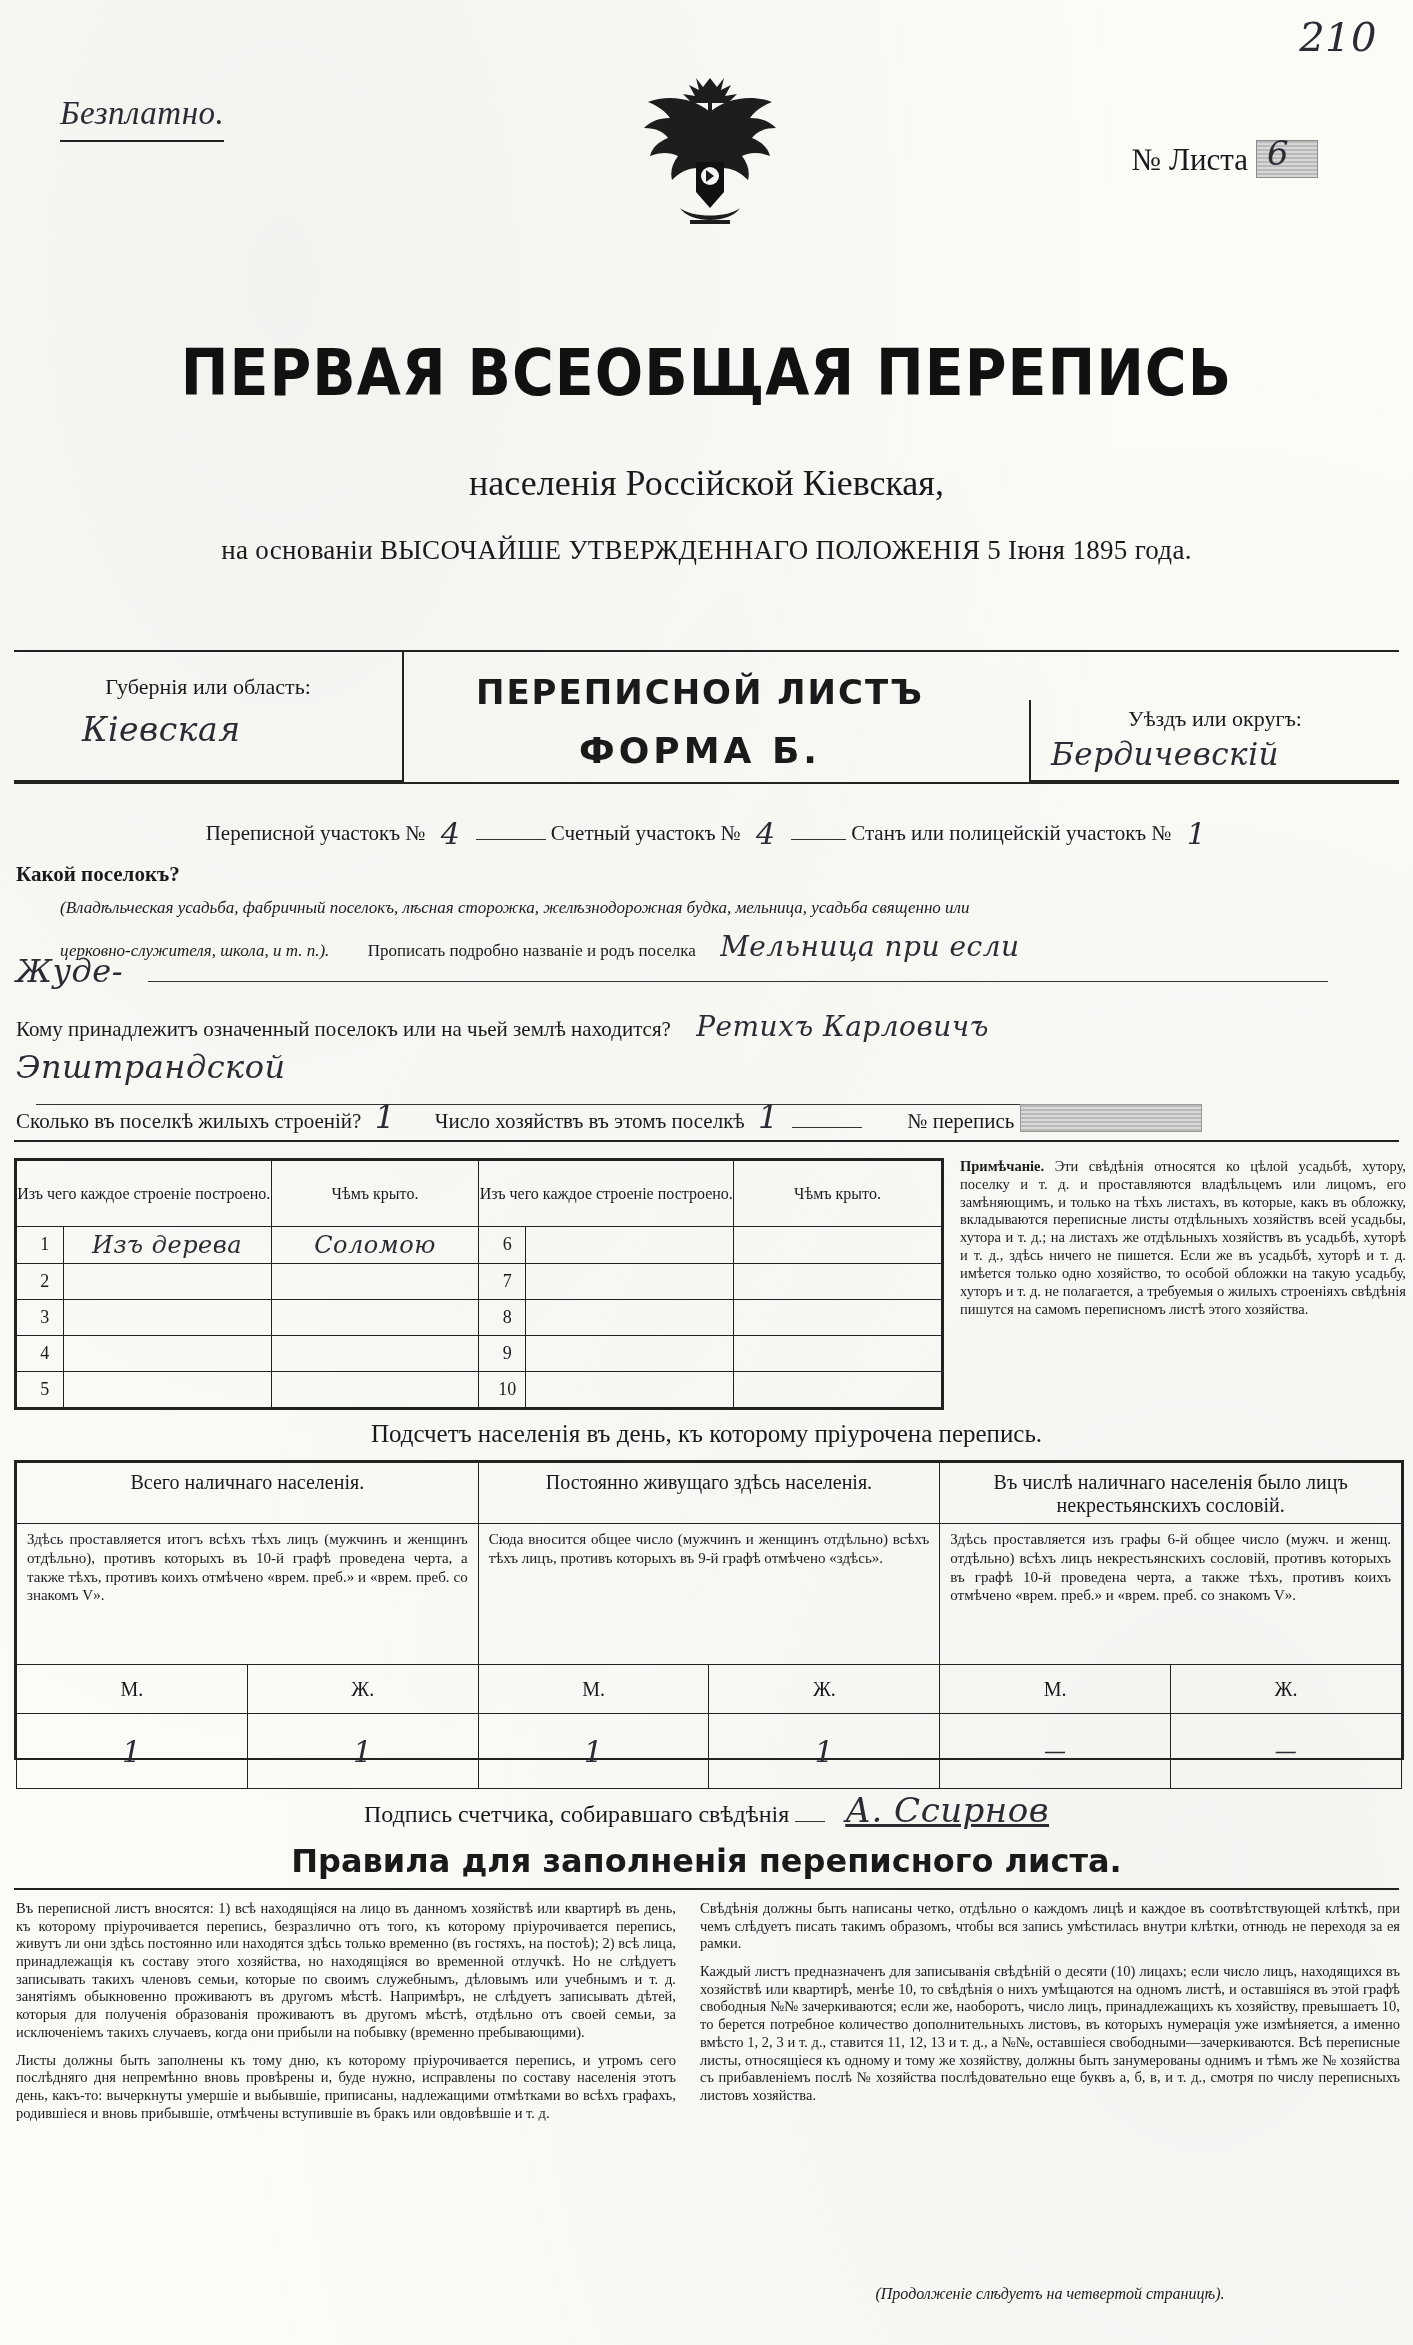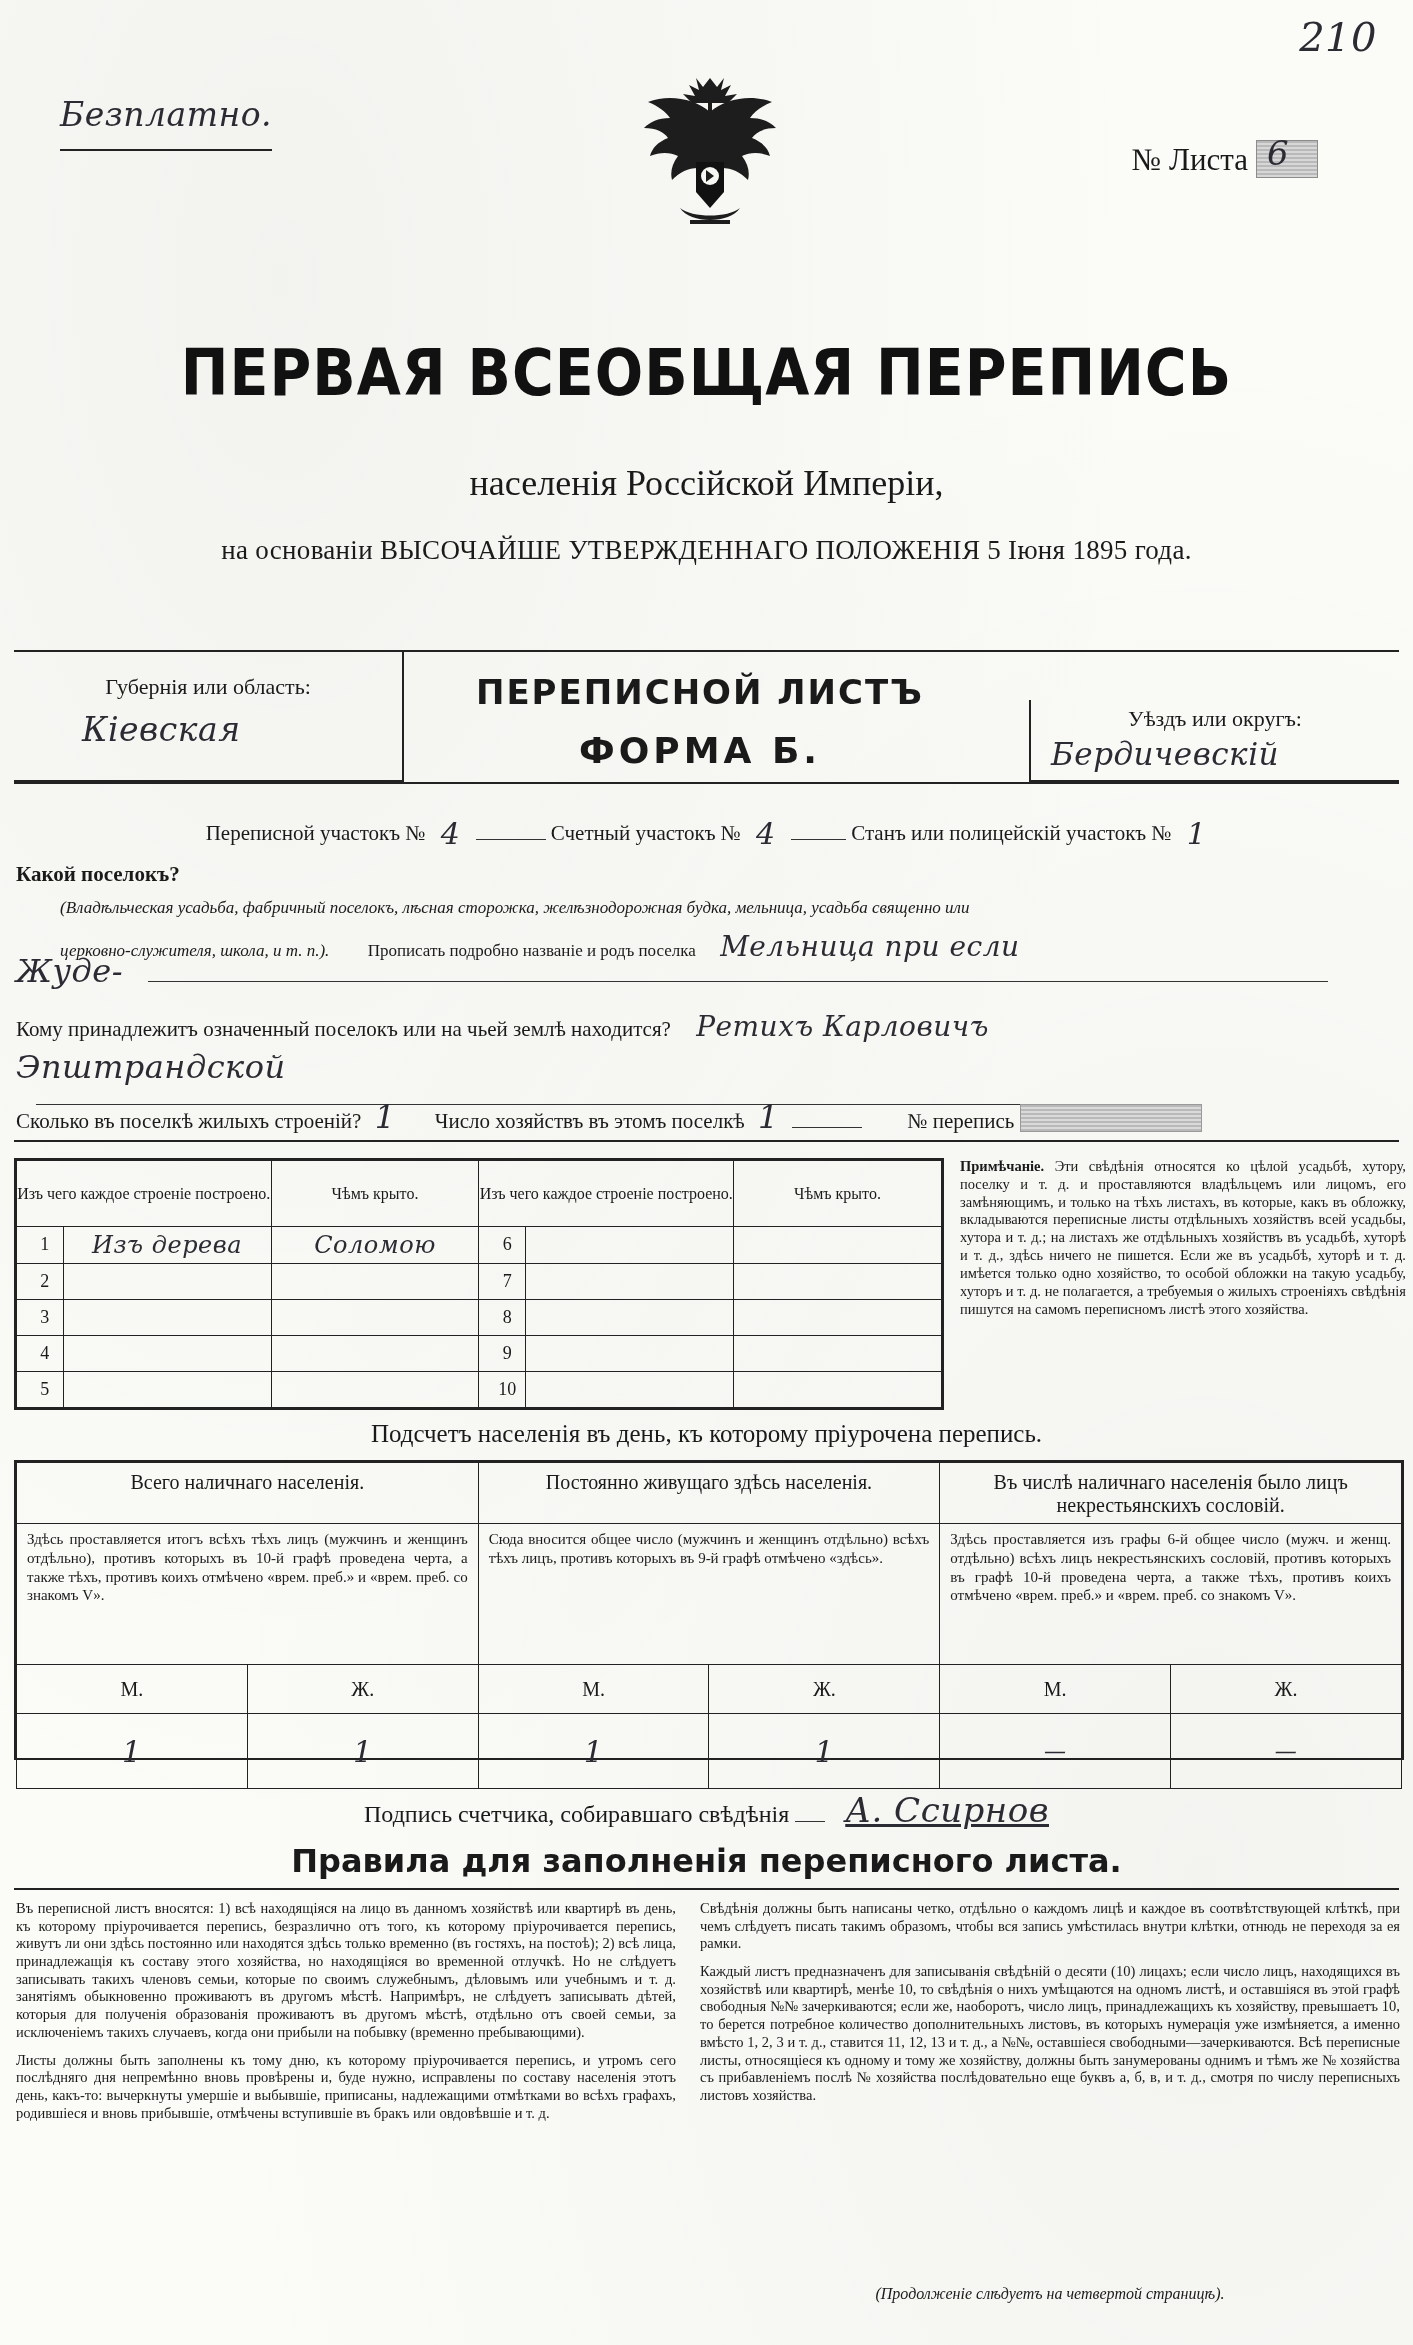--- a/index.html
+++ b/index.html
@@ -26,21 +26,22 @@
   }
   
   #folio{
     position:absolute;right:36px;top:14px;
     font-size:40px;
   }
   #free-label{
     position:absolute;left:60px;top:95px;
     font-size:33px;
     border-bottom:2px solid #222;
-    padding-bottom:15px;
+    padding-bottom:8px;
+    font-family:Liberation Serif, serif;
   }
   #crest{
     position:absolute;left:620px;top:70px;width:180px;height:170px;
   }
   #sheet-no{
     position:absolute;right:95px;top:140px;
     font-size:31px;font-family:"Liberation Serif",serif;
     display:flex;align-items:flex-end;gap:8px;
   }
   #sheet-no .box{
@@ -197,21 +198,21 @@
   </div>
 
   <div id="sheet-no">
     <span>№ Листа</span>
     <span class="box">
       <span class="hand">6</span>
     </span>
   </div>
 
   <div id="title-main">ПЕРВАЯ ВСЕОБЩАЯ ПЕРЕПИСЬ</div>
-  <div id="title-sub">населенія Россійской Имперіи,</div>
+  <div id="title-sub">населенія Россійской Кіевская,</div>
   <div id="title-basis">на основаніи ВЫСОЧАЙШЕ УТВЕРЖДЕННАГО ПОЛОЖЕНІЯ 5 Іюня 1895 года.</div>
 
   <div id="rule-1"></div>
 
   <div id="gub-box">
     <div class="lab">Губернія или область:</div>
     <div class="val hand">Кіевская</div>
   </div>
   <div id="form-title">ПЕРЕПИСНОЙ ЛИСТЪ</div>
   <div id="form-letter">ФОРМА Б.</div>

